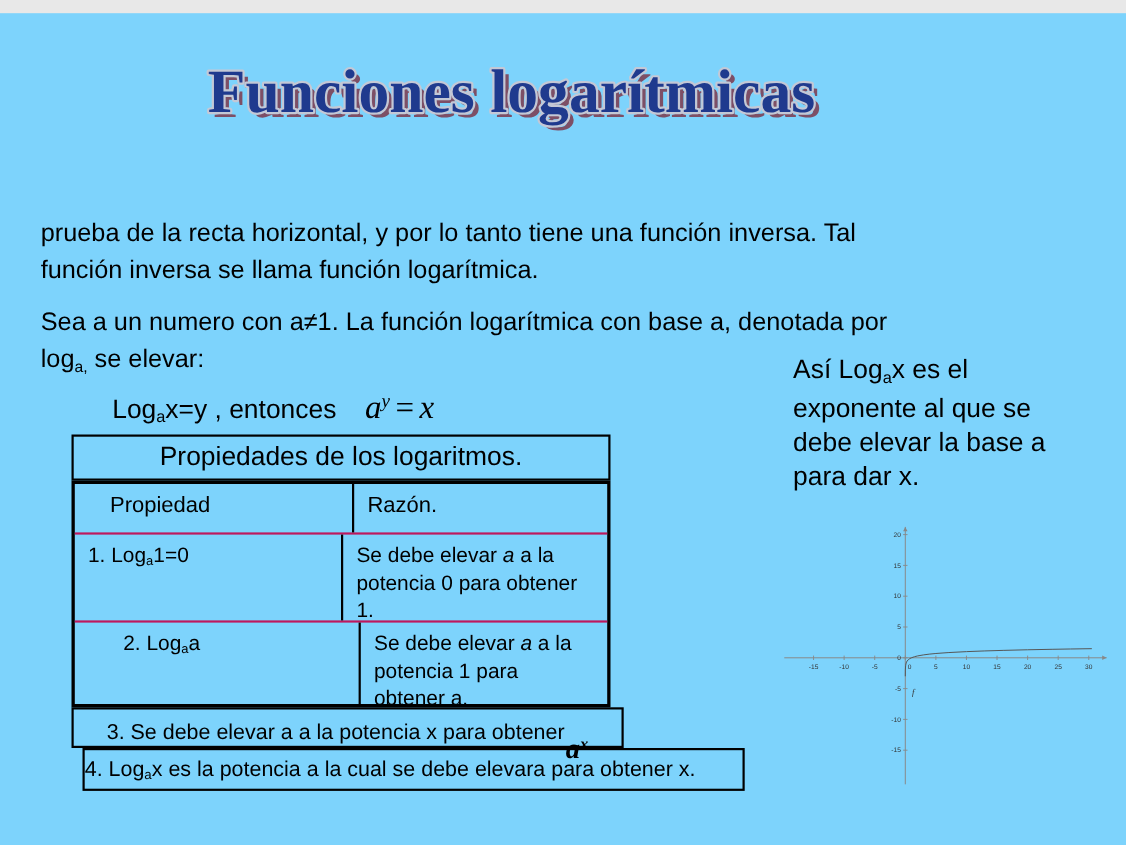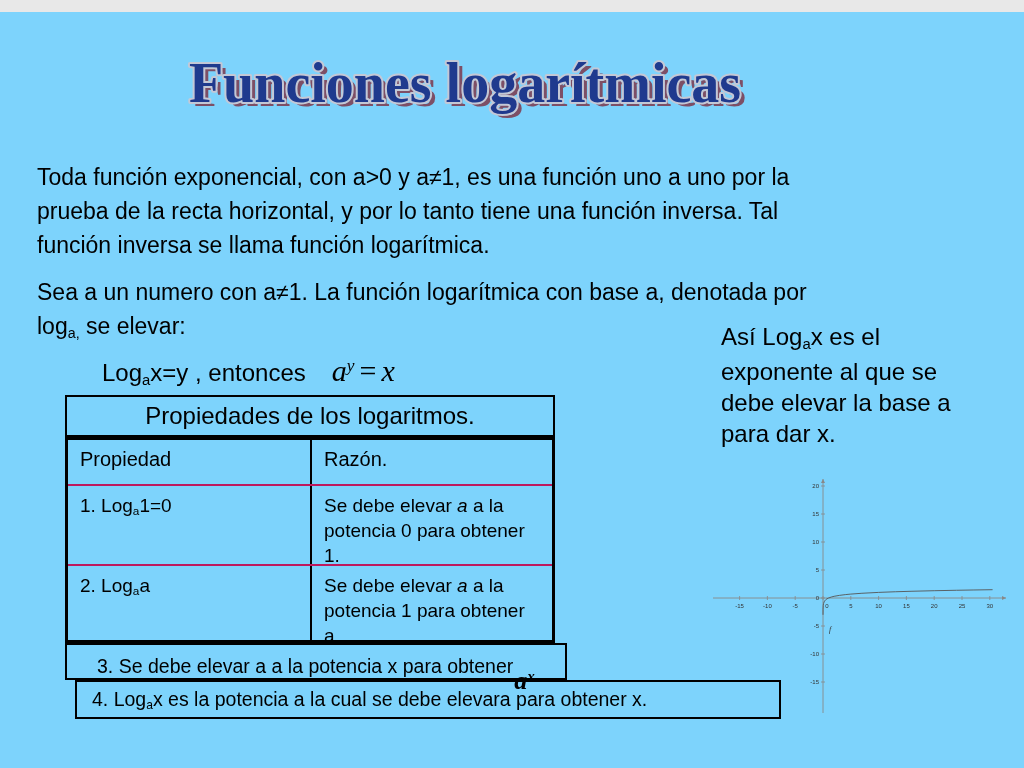--- a/index.html
+++ b/index.html
@@ -37,54 +37,54 @@
     font-size:24px;
   }
 
   
   .ptable { left:65px; top:425px; width:490px; border:3px solid #000; }
   .prow { display:flex; }
   .prow + .prow { border-top:2px solid #be185d; }
   .pcell { width:50%; padding:7px 12px 4px 12px; font-size:19px; line-height:25px; }
   .pcell + .pcell { border-left:2px solid #000; }
   .hdr .pcell { font-size:20px; }
-  .hdr { height:44px; }
+  .hdr { height:44px;padding-left:20px; }
   .r1 { height:80px; }
-  .r2 { height:76px; }
+  .r2 { height:76px;padding-left:32px; }
   .ital { font-style:italic; }
 
   
   .box3 {
     left:65px; top:631px; width:502px; height:37px; border:2px solid #000;
     display:flex; align-items:flex-end; padding-left:30px; font-size:19.5px;
   }
   .box3 .math { font-size:26px; margin-left:1px; position:relative; top:18px;font-weight:bold; }
 
   
   .box4 {
-    left:75px; top:668px; width:706px; height:39px; border:2px solid #000;
-    display:flex; align-items:center; padding-left:15px; font-size:19.5px;
+    left:75px; top:668px; width:602px; height:39px; border:2px solid #000;
+    display:flex; align-items:center; font-size:19.5px;
   }
 
   
   .graph-wrap { left:710px; top:455px; width:300px; height:262px; }
   .graph-wrap svg { width:100%; height:100%; }
 </style>
 </head>
 <body>
 
 <div class="slide">
 
   <svg class="abs title-svg" viewBox="0 0 690 100">
     <text x="347" y="70" text-anchor="middle" font-family="Liberation Serif, serif" font-weight="bold" font-size="56" opacity="0.75" transform="translate(3,2)" fill="#7d2335">Funciones logarítmicas</text>
     <text x="345" y="68" text-anchor="middle" font-family="Liberation Serif, serif" font-weight="bold" font-size="56" paint-order="stroke" stroke-width="4" stroke-linejoin="round" fill="#1f3a8e" stroke="#c3c8d6">Funciones logarítmicas</text>
   </svg>
 
   <div class="abs para p1">
-    <span>Toda función exponencial, con a&gt;0 y a≠1, es una función uno a uno por la</span><br>
+    <br>
     <span>prueba de la recta horizontal, y por lo tanto tiene una función inversa. Tal</span><br>
     <span>función inversa se llama función logarítmica.</span>
   </div>
 
   <div class="abs para p2">
     <span>Sea a un numero con a≠1. La función logarítmica con base a, denotada por</span><br>
     <span>log</span><span class="sb">a,</span><span> se elevar:</span>
   </div>
 
   <div class="abs formula-line">

